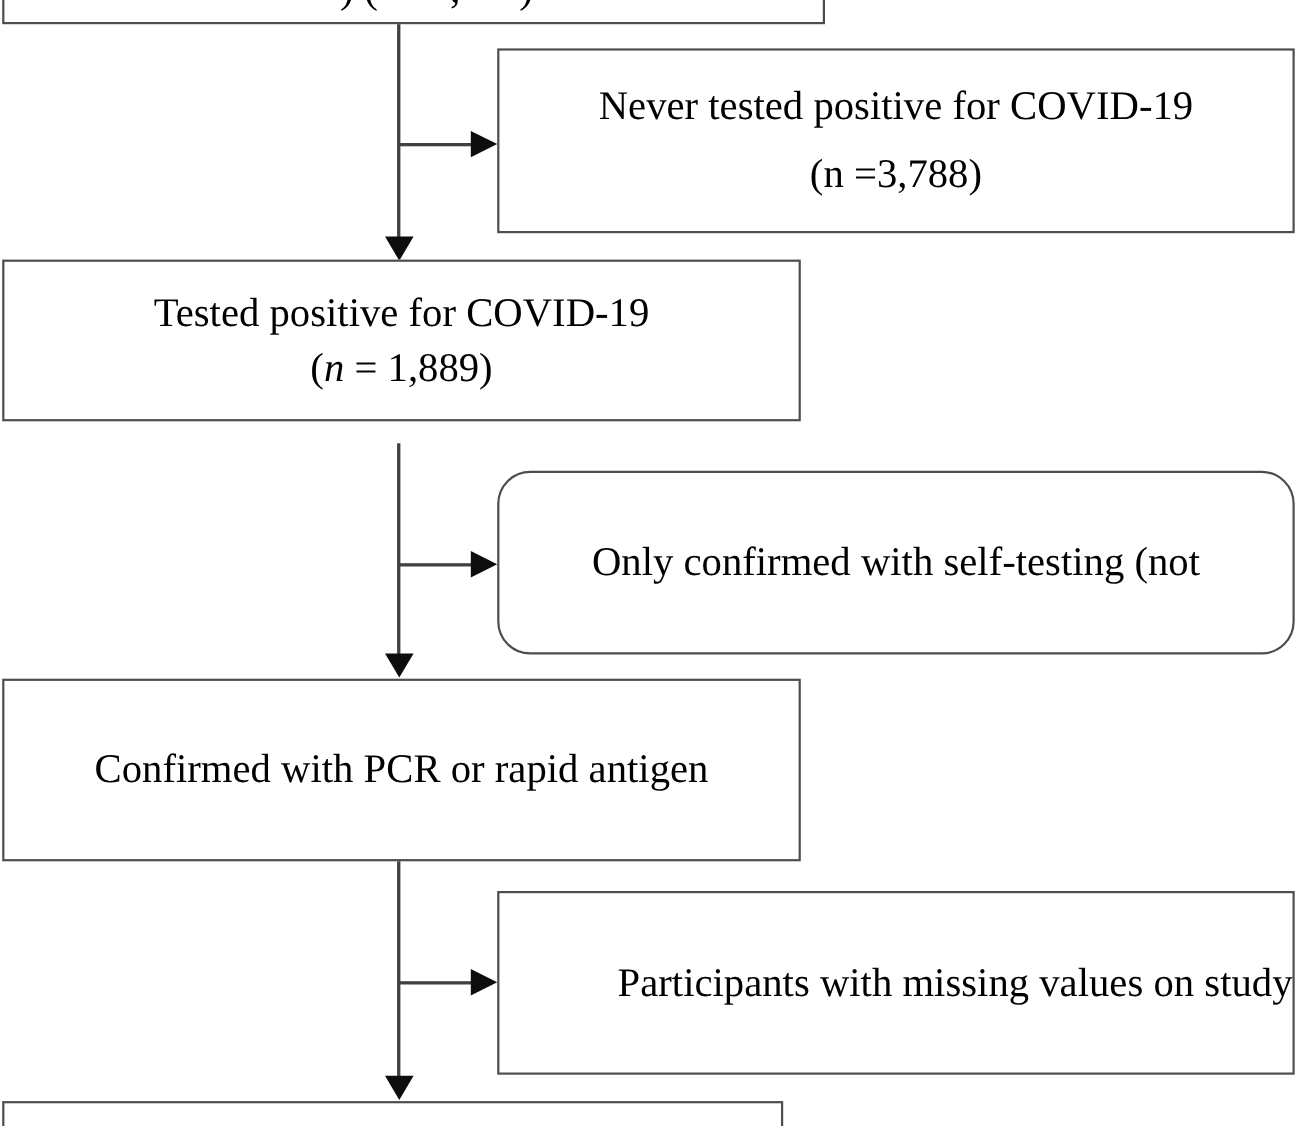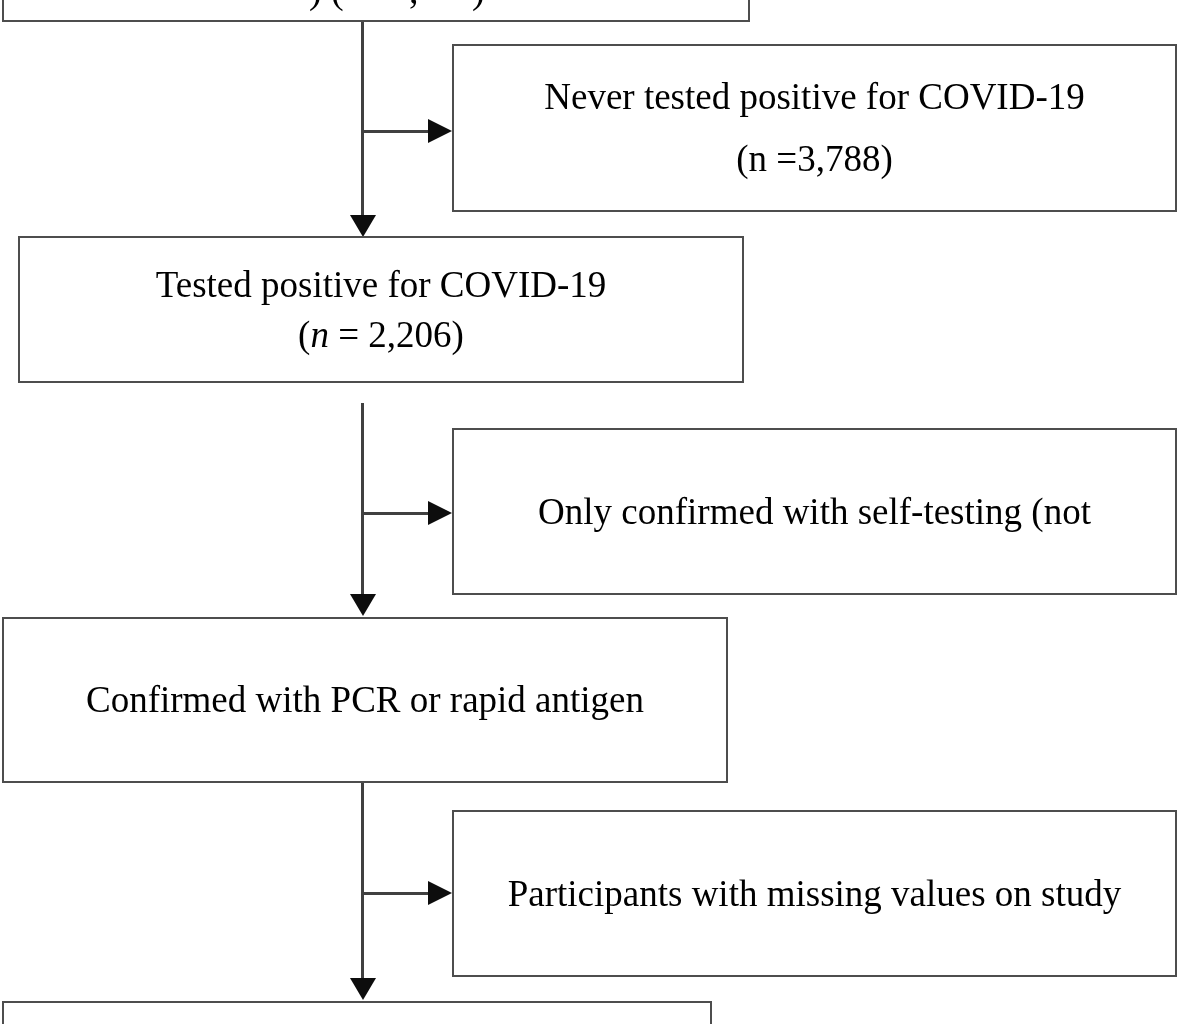--- a/index.html
+++ b/index.html
@@ -42,24 +42,24 @@
     font-size: 38px;
     line-height: 38px;
     white-space: pre;
   }
   .frag-0 { left: 305px; }
   .frag-1 { left: 327px; }
   .frag-2 { left: 405px; }
   .frag-3 { left: 468px; }
 
   .box-never   { left: 452px; top: 44px;   width: 725px; height: 168px; gap: 12px; }
-  .box-tested  { left: 2px;   top: 236px;  width: 726px; height: 147px; margin-left: 16px; }
-  .box-self    { left: 452px; top: 428px;  width: 725px; height: 167px; }
+  .box-tested  { left: 2px;   top: 236px;  width: 726px; height: 147px; }
+  .box-self    { left: 452px; top: 428px;  width: 725px; height: 167px; border-radius: 30px; }
   .box-pcr     { left: 2px;   top: 617px;  width: 726px; height: 166px; }
-  .box-missing { left: 452px; top: 810px;  width: 725px; height: 167px; }
+  .box-missing { left: 452px; top: 810px;  width: 725px; height: 167px; align-items: flex-end; }
   .box-final   { left: 2px;   top: 1001px; width: 710px; height: 60px; display: block; }
 
   .vline {
     position: absolute;
     left: 361px;
     width: 3px;
     background: #404040;
   }
   .vline-1 { top: 22px;  height: 195px; }
   .vline-2 { top: 403px; height: 192px; }
@@ -119,21 +119,21 @@
   <div class="arrow-right arrow-right-1"></div>
   <div class="arrow-down arrow-down-1"></div>
 
   <div class="box box-never">
     <div class="bline">Never tested positive for COVID-19</div>
     <div class="bline">(n =3,788)</div>
   </div>
 
   <div class="box box-tested">
     <div class="bline">Tested positive for COVID-19</div>
-    <div class="bline"><span>(</span><span class="var-italic">n</span><span> = 2,206)</span></div>
+    <div class="bline"><span>(</span><span class="var-italic">n</span><span> = 1,889)</span></div>
   </div>
 
   <div class="vline vline-2"></div>
   <div class="hline hline-2"></div>
   <div class="arrow-right arrow-right-2"></div>
   <div class="arrow-down arrow-down-2"></div>
 
   <div class="box box-self">
     <div class="bline">Only confirmed with self-testing (not</div>
   </div>

